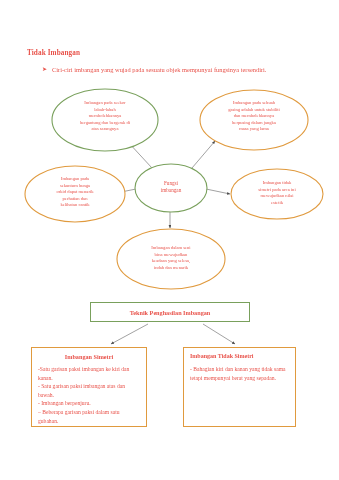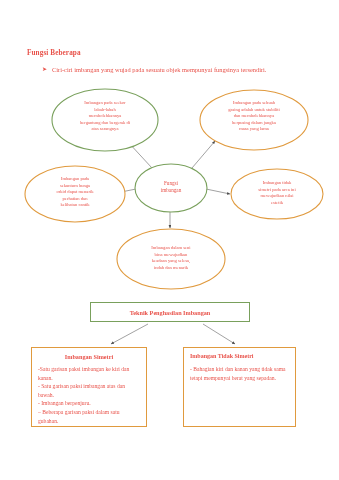--- a/index.html
+++ b/index.html
@@ -128,21 +128,21 @@
     padding: 5px 6px 4px 6px;
   }
   #simetri-box .box-title-center { margin-bottom: 5px; }
   #tidak-simetri-box .box-title-left { margin-bottom: 6px; }
 </style>
 </head>
 <body>
 
 <div class="page">
 
-  <div class="doc-title">Fungsi Beberapa</div>
+  <div class="doc-title">Tidak Imbangan</div>
 
   <div class="bullet-row">
     <span class="bullet-mark">➤</span>
     <span class="bullet-text">Ciri-ciri imbangan yang wujad pada sesuatu objek mempunyai fungsinya tersendiri.</span>
   </div>
 
   <svg class="diagram-svg" viewBox="0 0 339 480">
     <defs>
       <marker id="arrowhead" markerWidth="5" markerHeight="5" refX="4.2" refY="2" orient="auto">
         <path d="M0,0 L4.4,2 L0,4 Z" fill="#4a4a4a"></path>

